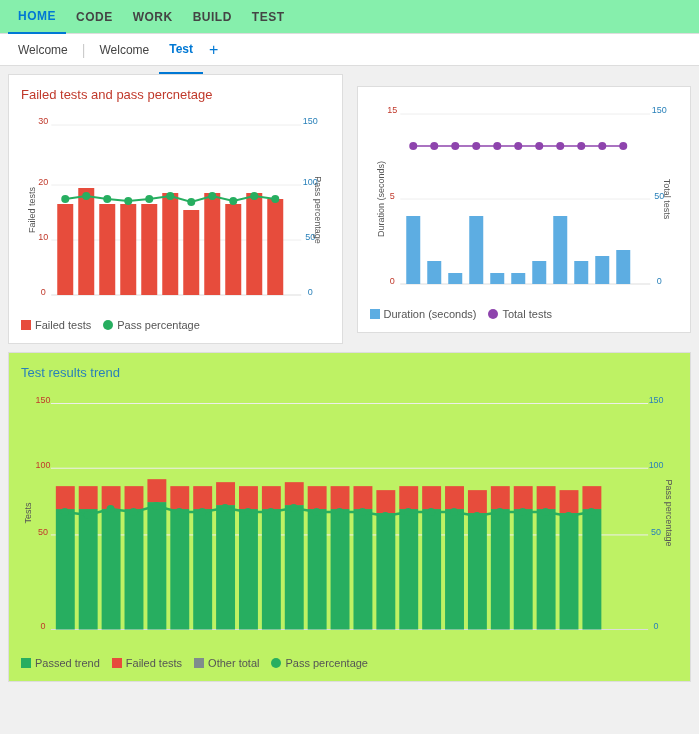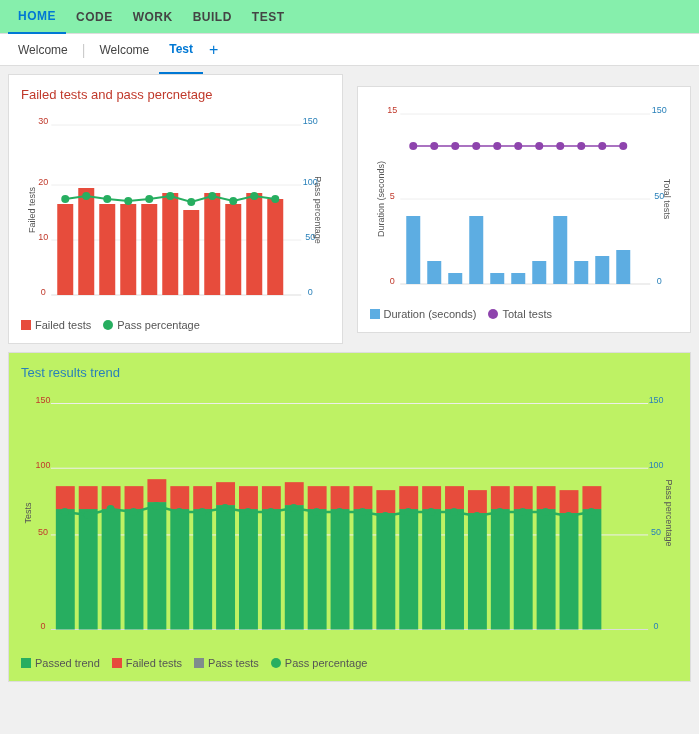--- a/index.html
+++ b/index.html
@@ -407,21 +407,21 @@
       <div class="legend-item">
         <span class="legend-square" style="background:#27ae60;"></span>
         <span>Passed trend</span>
       </div>
       <div class="legend-item">
         <span class="legend-square" style="background:#e74c3c;"></span>
         <span>Failed tests</span>
       </div>
       <div class="legend-item">
         <span class="legend-square" style="background:#7f8c8d;"></span>
-        <span>Pass tests</span>
+        <span>Other total</span>
       </div>
       <div class="legend-item">
         <span class="legend-dot" style="background:#27ae60;"></span>
         <span>Pass percentage</span>
       </div>
     </div>
   </div>
 
 </div>
 

